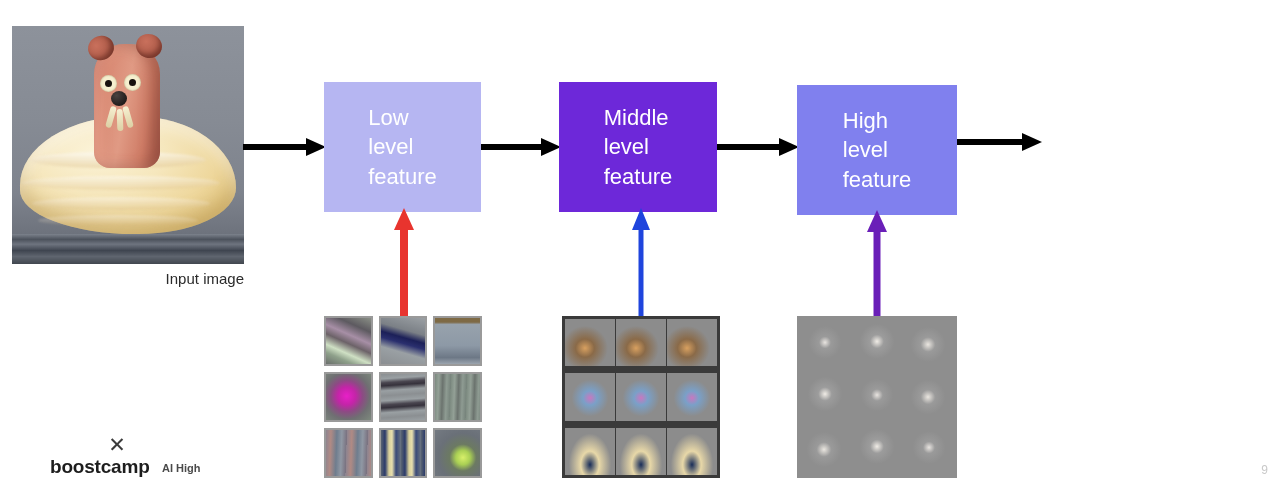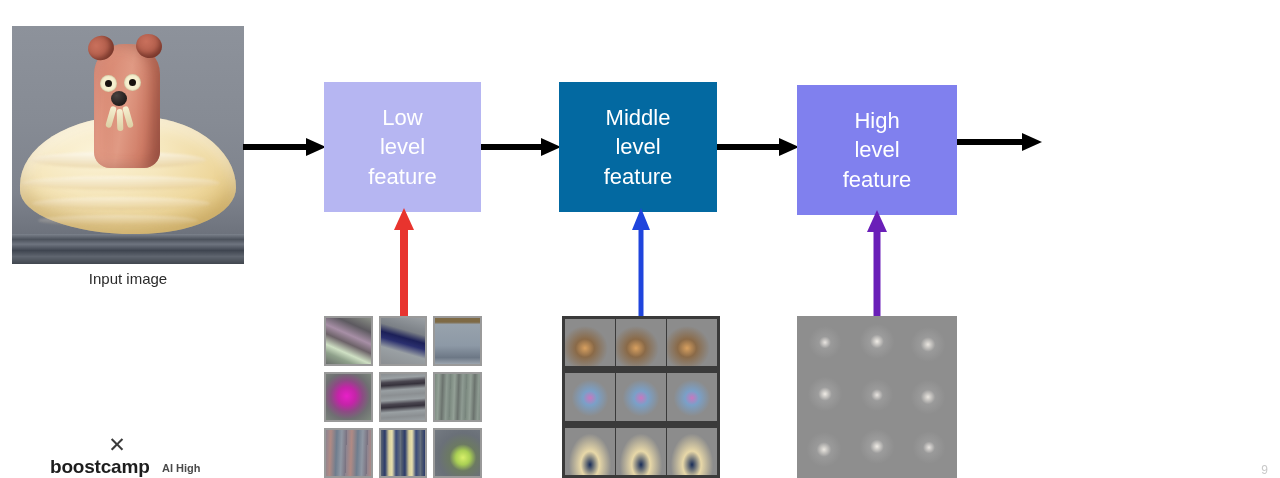--- a/index.html
+++ b/index.html
@@ -113,39 +113,38 @@
     border-radius: 3px;
   }
   #input-photo .wh1 { left: 96px;  bottom: 136px; transform: rotate(16deg); }
   #input-photo .wh2 { left: 105px; bottom: 133px; transform: rotate(-2deg); }
   #input-photo .wh3 { left: 113px; bottom: 136px; transform: rotate(-16deg); }
 
   #input-caption {
     position: absolute;
     left: 12px; top: 270px;
     width: 232px;
-    text-align: center;
+    text-align: right;
     font-size: 15px;
     color: #2b2b2b;
   }
 
   
   .stage-box {
     position: absolute;
     display: flex;
     align-items: center;
     justify-content: center;
     color: #ffffff;
     font-size: 22px;
     line-height: 1.32;
-    text-align: center;
     white-space: pre-line;
   }
   #box-low    { left: 324px; top: 82px;  width: 157px; height: 130px; background: #b6b6f2; }
-  #box-middle { left: 559px; top: 82px;  width: 158px; height: 130px; background: #0369a1; }
+  #box-middle { left: 559px; top: 82px;  width: 158px; height: 130px; background: #6d28d9; }
   #box-high   { left: 797px; top: 85px;  width: 160px; height: 130px; background: #8080ee; }
   #box-output { left: 1040px; top: 25px; width: 232px; height: 238px; background: #7272ef; font-size: 25px; }
 
   
   .flow-arrow {
     position: absolute;
     height: 22px;
   }
   .flow-arrow svg { display: block; }
   #arrow-in-low  { left: 243px; top: 136px; width: 83px; }

